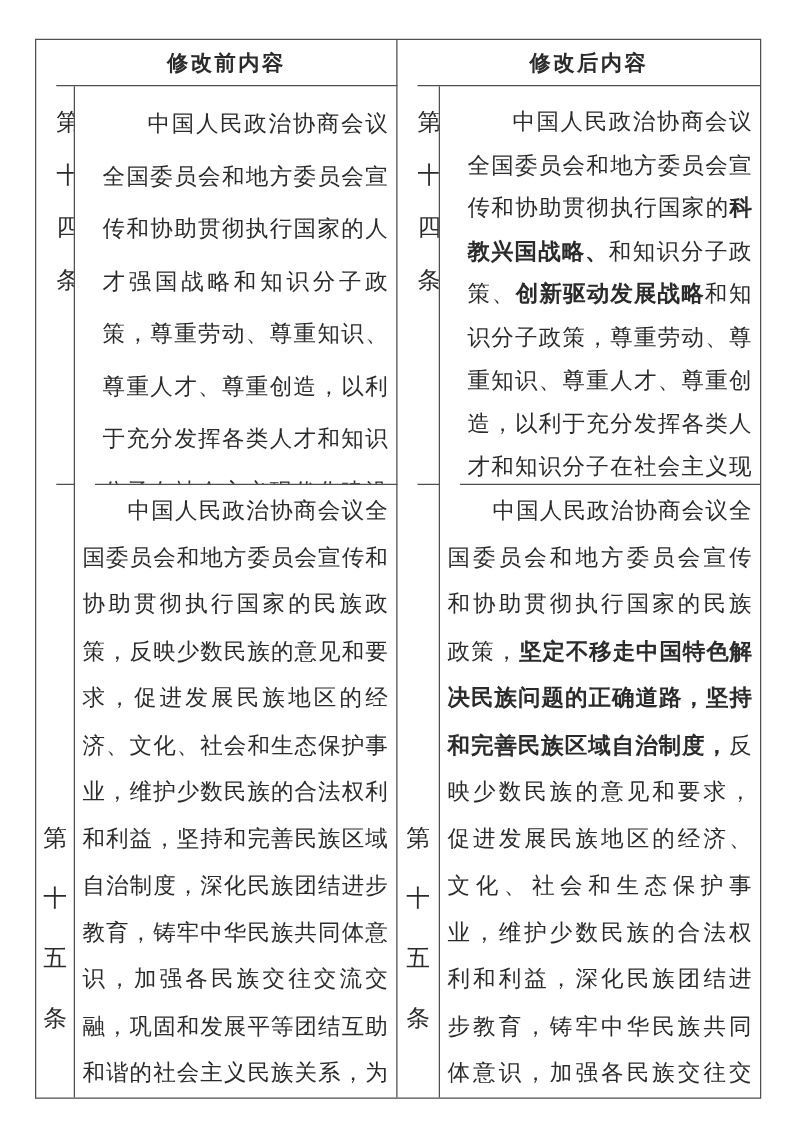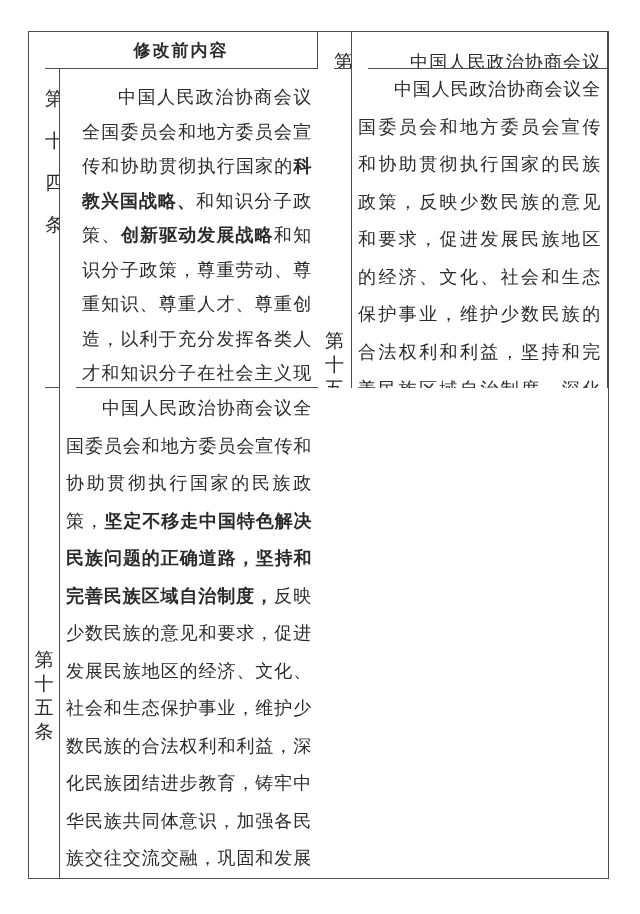--- a/index.html
+++ b/index.html
@@ -32,41 +32,42 @@
   .header-cell{
     display:flex;align-items:center;justify-content:center;
     font-weight:bold;font-size:17px;letter-spacing:2px;
   }
   .h-before{grid-area:1/1/2/3;}
   .h-after{grid-area:1/3/2/5;}
   .article-label{
     font-size:19px;line-height:42px;text-align:center;
     word-break:break-all;padding-top:9px;
   }
-  .article-label.row2{line-height:24px;padding-top:260px;font-family:Liberation Serif, serif;}
+  .article-label.row2{line-height:48px;padding-top:260px;font-family:Liberation Serif, serif;}
   .content{
     font-size:18px;letter-spacing:0.8px;
     text-align:justify;text-justify:inter-character;
     text-indent:2em;padding:0 6px;
   }
   .r1-before{line-height:42px;padding-top:9px;}
   .r1-after{line-height:34.5px;padding-top:11px;}
   .r2-content{line-height:37.5px;padding-top:2px;}
   .bold{
     font-weight:700;
     font-family:"Liberation Sans","DejaVu Sans",sans-serif;
     letter-spacing:0.4px;
   }
 </style>
 </head>
 <body>
 
 <div class="comparison-table">
 
   <div class="cell header-cell h-before br bb">修改前内容</div>
+  <div class="cell header-cell h-after bb">修改后内容</div>
 
   <div class="cell article-label br bb">第十四条</div>
   <div class="cell content r1-before br bb"><span>中国人民政治协商会议全国委员会和地方委员会宣传和协助贯彻执行国家的人才强国战略和知识分子政策，尊重劳动、尊重知识、尊重人才、尊重创造，以利于充分发挥各类人才和知识分子在社会主义现代化建设中的作用。</span></div>
   <div class="cell article-label br bb">第十四条</div>
   <div class="cell content r1-after bb"><span>中国人民政治协商会议全国委员会和地方委员会宣传和协助贯彻执行国家的</span><span class="bold">科教兴国战略、</span><span>和知识分子政策、</span><span class="bold">创新驱动发展战略</span><span>和知识分子政策，尊重劳动、尊重知识、尊重人才、尊重创造，以利于充分发挥各类人才和知识分子在社会主义现代化建设中的作用。</span></div>
 
   <div class="cell article-label row2 br">第十五条</div>
   <div class="cell content r2-content br"><span>中国人民政治协商会议全国委员会和地方委员会宣传和协助贯彻执行国家的民族政策，反映少数民族的意见和要求，促进发展民族地区的经济、文化、社会和生态保护事业，维护少数民族的合法权利和利益，坚持和完善民族区域自治制度，深化民族团结进步教育，铸牢中华民族共同体意识，加强各民族交往交流交融，巩固和发展平等团结互助和谐的社会主义民族关系，为促进各民族共同团结奋斗、共同</span></div>
   <div class="cell article-label row2 br">第十五条</div>
   <div class="cell content r2-content"><span>中国人民政治协商会议全国委员会和地方委员会宣传和协助贯彻执行国家的民族政策，</span><span class="bold">坚定不移走中国特色解决民族问题的正确道路，坚持和完善民族区域自治制度，</span><span>反映少数民族的意见和要求，促进发展民族地区的经济、文化、社会和生态保护事业，维护少数民族的合法权利和利益，深化民族团结进步教育，铸牢中华民族共同体意识，加强各民族交往交流交融，巩固和发展平等团结互助和谐的社</span></div>

